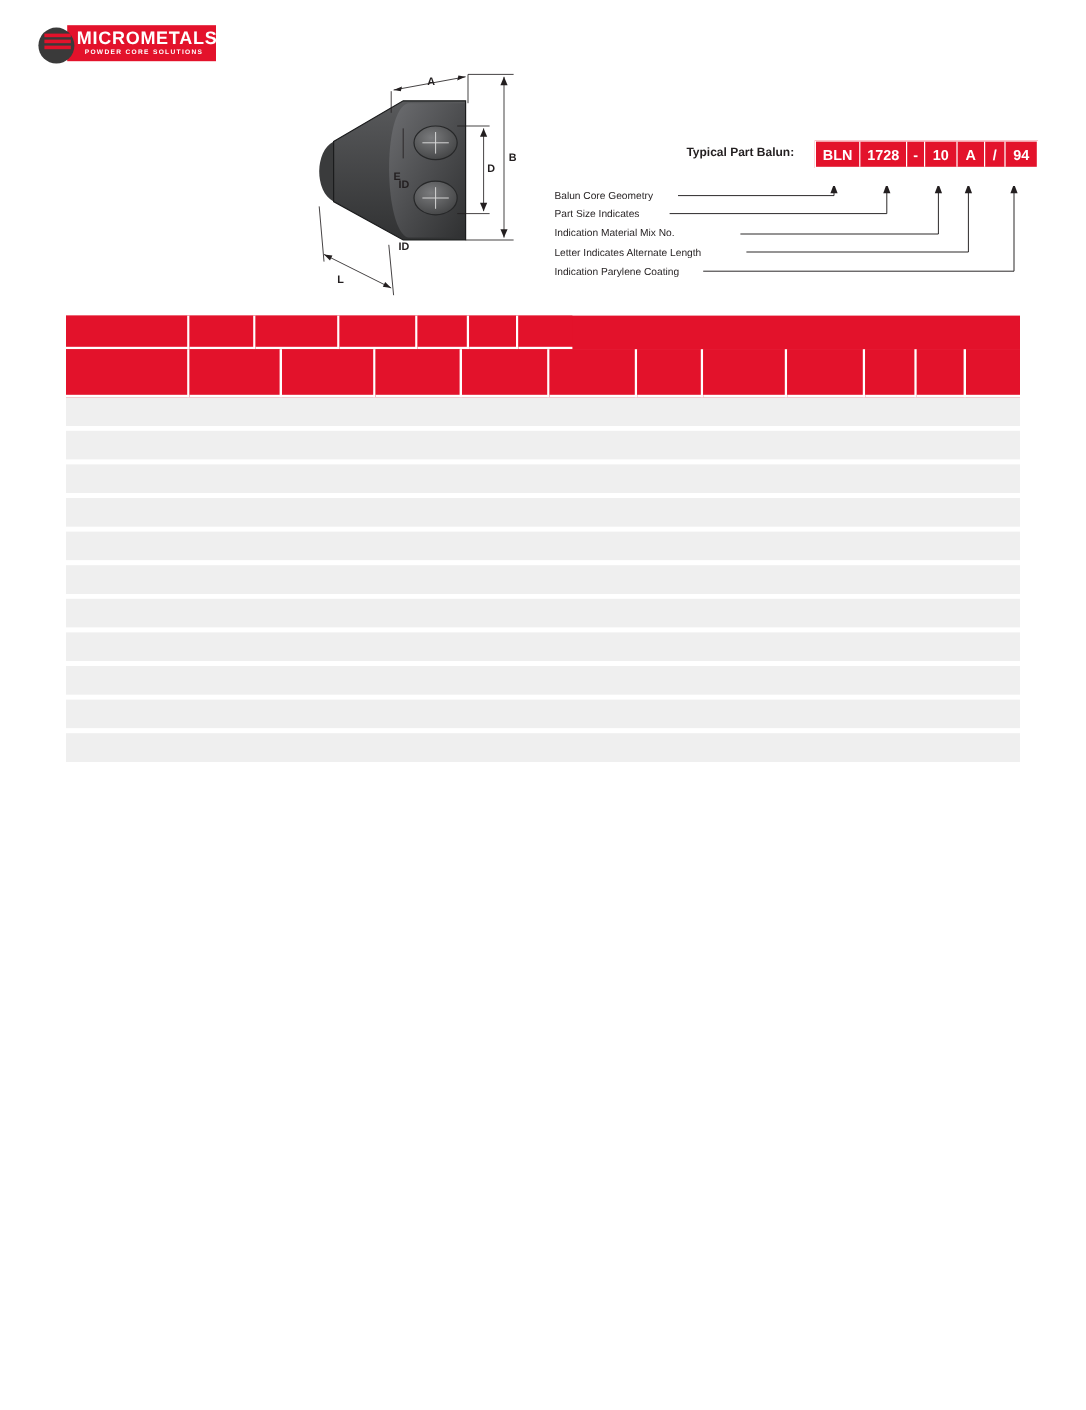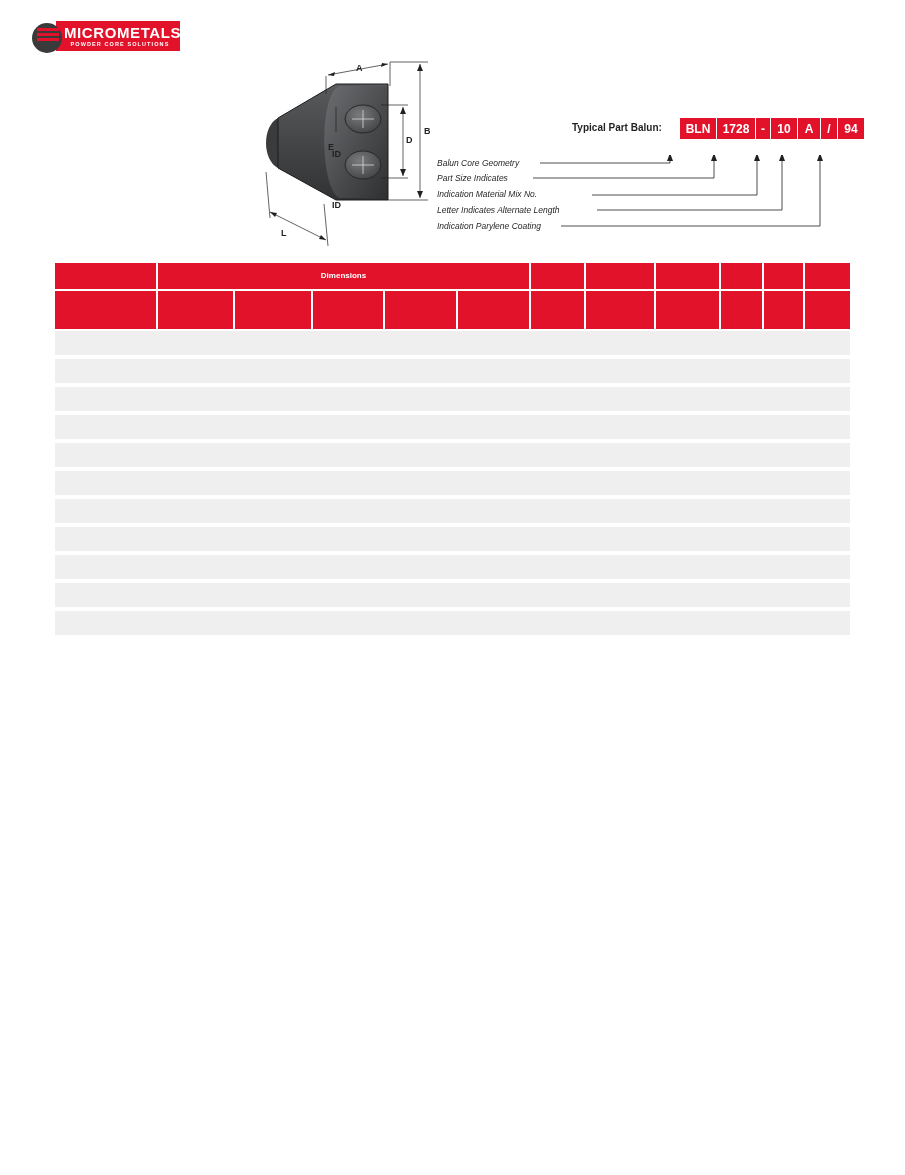--- a/index.html
+++ b/index.html
@@ -115,25 +115,24 @@
     height: 100%;
     display: flex;
     align-items: center;
     justify-content: center;
     border-right: 1px solid #ffffff;
   }
   .pn-seg:last-child { border-right: none; }
 
   .callouts {
     position: absolute;
-    left: 437px;
+    left: 462px;
     top: 155px;
     width: 420px;
     height: 90px;
-    font-style: italic;
   }
   .callout-label {
     position: absolute;
     font-size: 8.5px;
     color: #231f20;
     white-space: nowrap;
   }
 
   
   .table {
@@ -296,21 +295,20 @@
   <span class="callout-label" style="left:0px; top:18px;">Part Size Indicates</span>
   <span class="callout-label" style="left:0px; top:34px;">Indication Material Mix No.</span>
   <span class="callout-label" style="left:0px; top:50px;">Letter Indicates Alternate Length</span>
   <span class="callout-label" style="left:0px; top:66px;">Indication Parylene Coating</span>
 </div>
 
 <div class="table">
 
   <div class="thead-row thead-top">
     <div class="th" style="width:103px;"></div>
-    <div class="th" style="width:373px;">Dimensions</div>
     <div class="th" style="width:55px;"></div>
     <div class="th" style="width:70px;"></div>
     <div class="th" style="width:65px;"></div>
     <div class="th" style="width:43px;"></div>
     <div class="th" style="width:41px;"></div>
     <div class="th" style="width:45px;"></div>
   </div>
 
   <div class="thead-bot">
     <div class="th" style="width:103px;"></div>

